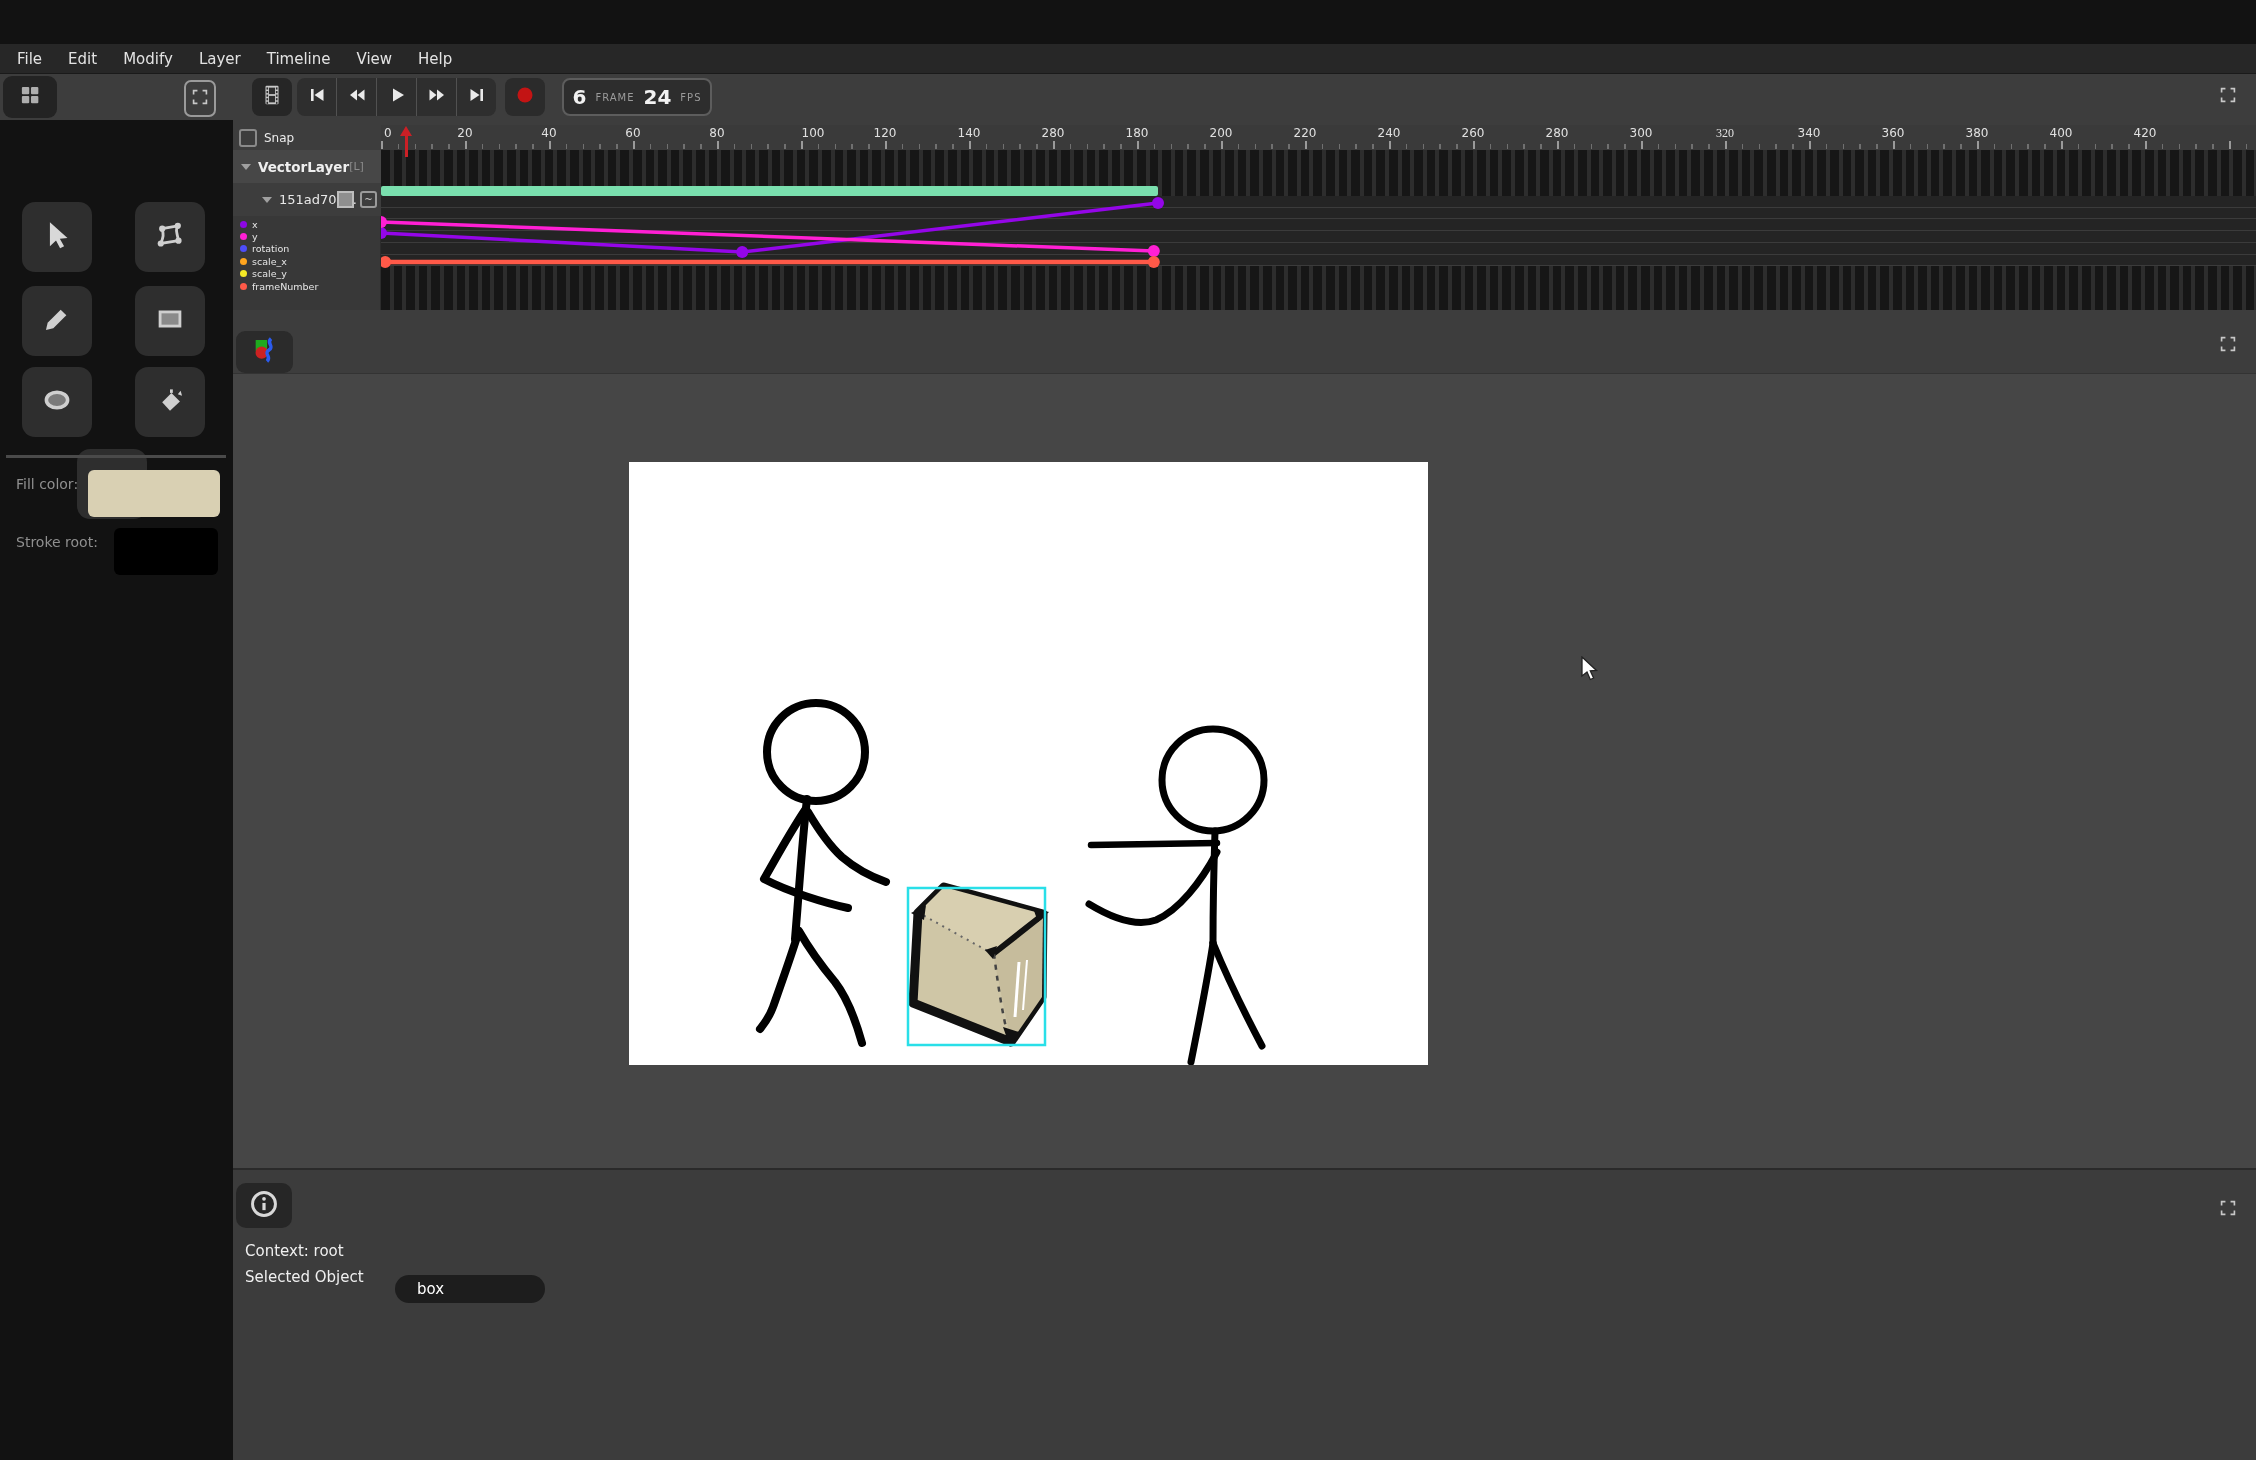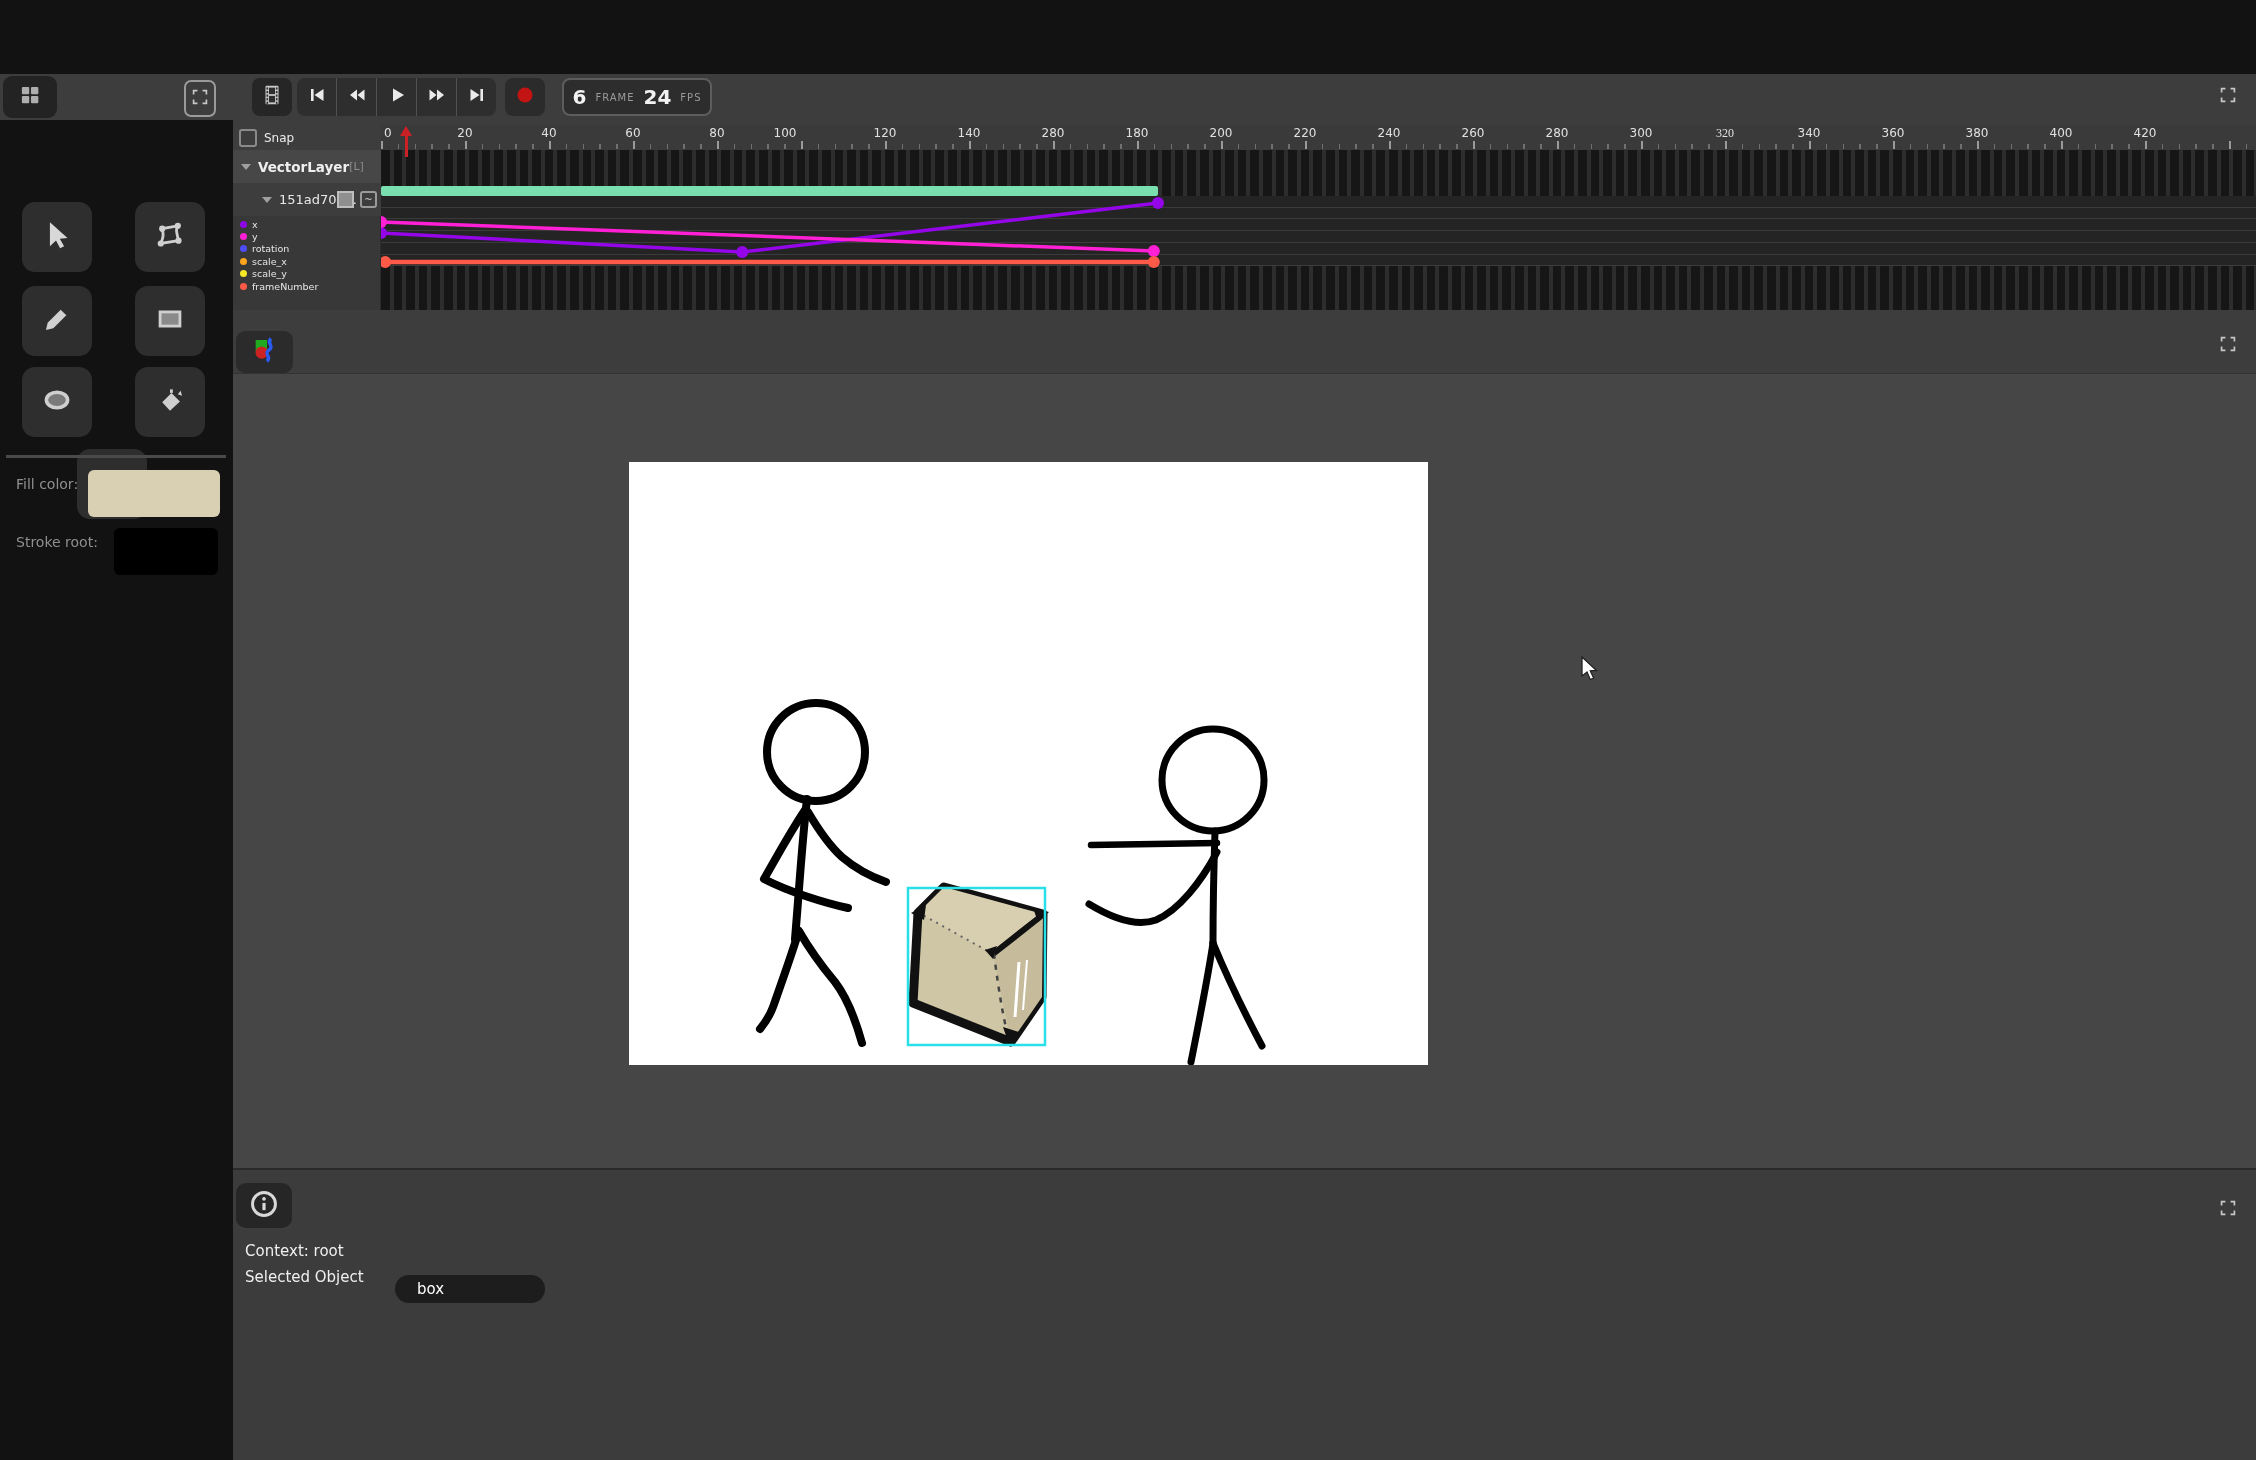--- a/index.html
+++ b/index.html
@@ -91,20 +91,29 @@
   .pill{left:162px;top:105px;width:150px;height:28px;background:#1d1d1d;border-radius:14px;
         display:flex;align-items:center;padding-left:22px;box-sizing:border-box;font-size:15px;color:#fff;}
   .cursor{left:1580px;top:656px;pointer-events:none;}
 </style>
 </head>
 <body>
 
 <div class="app">
 
 
+  <div class="abs menubar" id="menu-items">
+      <span class="menu-item">File</span>
+      <span class="menu-item">Edit</span>
+      <span class="menu-item">Modify</span>
+      <span class="menu-item">Layer</span>
+      <span class="menu-item">Timeline</span>
+      <span class="menu-item">View</span>
+      <span class="menu-item">Help</span>
+    </div>
 
   <div class="abs sidebar">
     <div class="abs tools-header">
       <div class="abs grid-btn">
         <span id="icon-grid-slot"><svg width="26" height="26" viewBox="0 0 24 24">
               <rect x="4.5" y="4.5" width="6.8" height="6.8" rx="1" fill="#aeaeae"></rect>
               <rect x="12.9" y="4.5" width="6.8" height="6.8" rx="1" fill="#aeaeae"></rect>
               <rect x="4.5" y="12.9" width="6.8" height="6.8" rx="1" fill="#aeaeae"></rect>
               <rect x="12.9" y="12.9" width="6.8" height="6.8" rx="1" fill="#aeaeae"></rect>
             </svg></span>
@@ -388,21 +397,21 @@
           <div class="tick" style="left: 1797.6px; width: 1.5px; height: 5px; background: rgb(112, 112, 112);"></div>
           <div class="tick" style="left: 1814.4px; width: 1.5px; height: 5px; background: rgb(112, 112, 112);"></div>
           <div class="tick" style="left: 1831.2px; width: 1.5px; height: 5px; background: rgb(112, 112, 112);"></div>
           <div class="tick" style="left: 1848px; width: 2px; height: 8px; background: rgb(154, 154, 154);"></div>
           <div class="tick" style="left: 1864.8px; width: 1.5px; height: 5px; background: rgb(112, 112, 112);"></div>
           <div class="rnum rnum0" style="left: 3px;">0</div>
           <div class="rnum" style="left: 84px;">20</div>
           <div class="rnum" style="left: 168px;">40</div>
           <div class="rnum" style="left: 252px;">60</div>
           <div class="rnum" style="left: 336px;">80</div>
-          <div class="rnum" style="left: 404px;">100</div>
+          <div class="rnum" style="left: 432px;">100</div>
           <div class="rnum" style="left: 504px;">120</div>
           <div class="rnum" style="left: 588px;">140</div>
           <div class="rnum" style="left: 672px;">280</div>
           <div class="rnum" style="left: 756px;">180</div>
           <div class="rnum" style="left: 840px;">200</div>
           <div class="rnum" style="left: 924px;">220</div>
           <div class="rnum" style="left: 1008px;">240</div>
           <div class="rnum" style="left: 1092px;">260</div>
           <div class="rnum" style="left: 1176px;">280</div>
           <div class="rnum" style="left: 1260px;">300</div>

